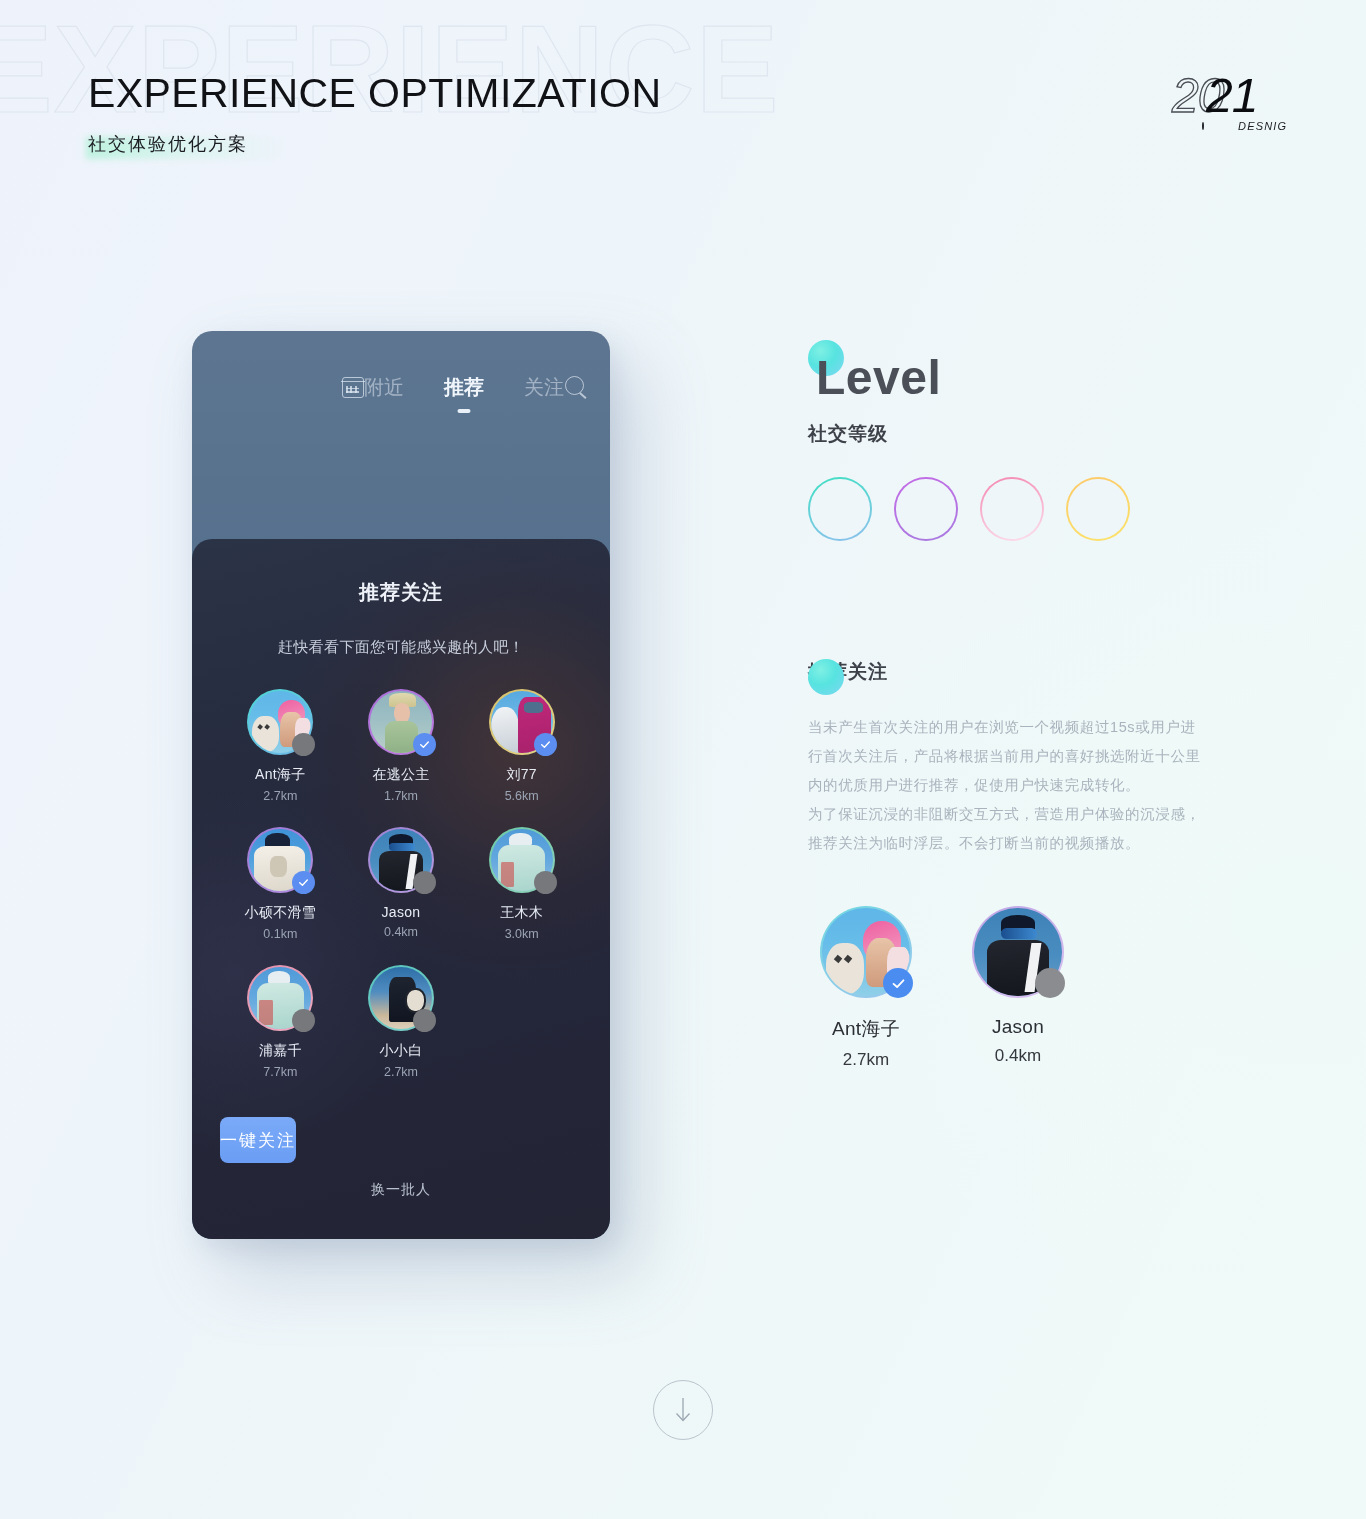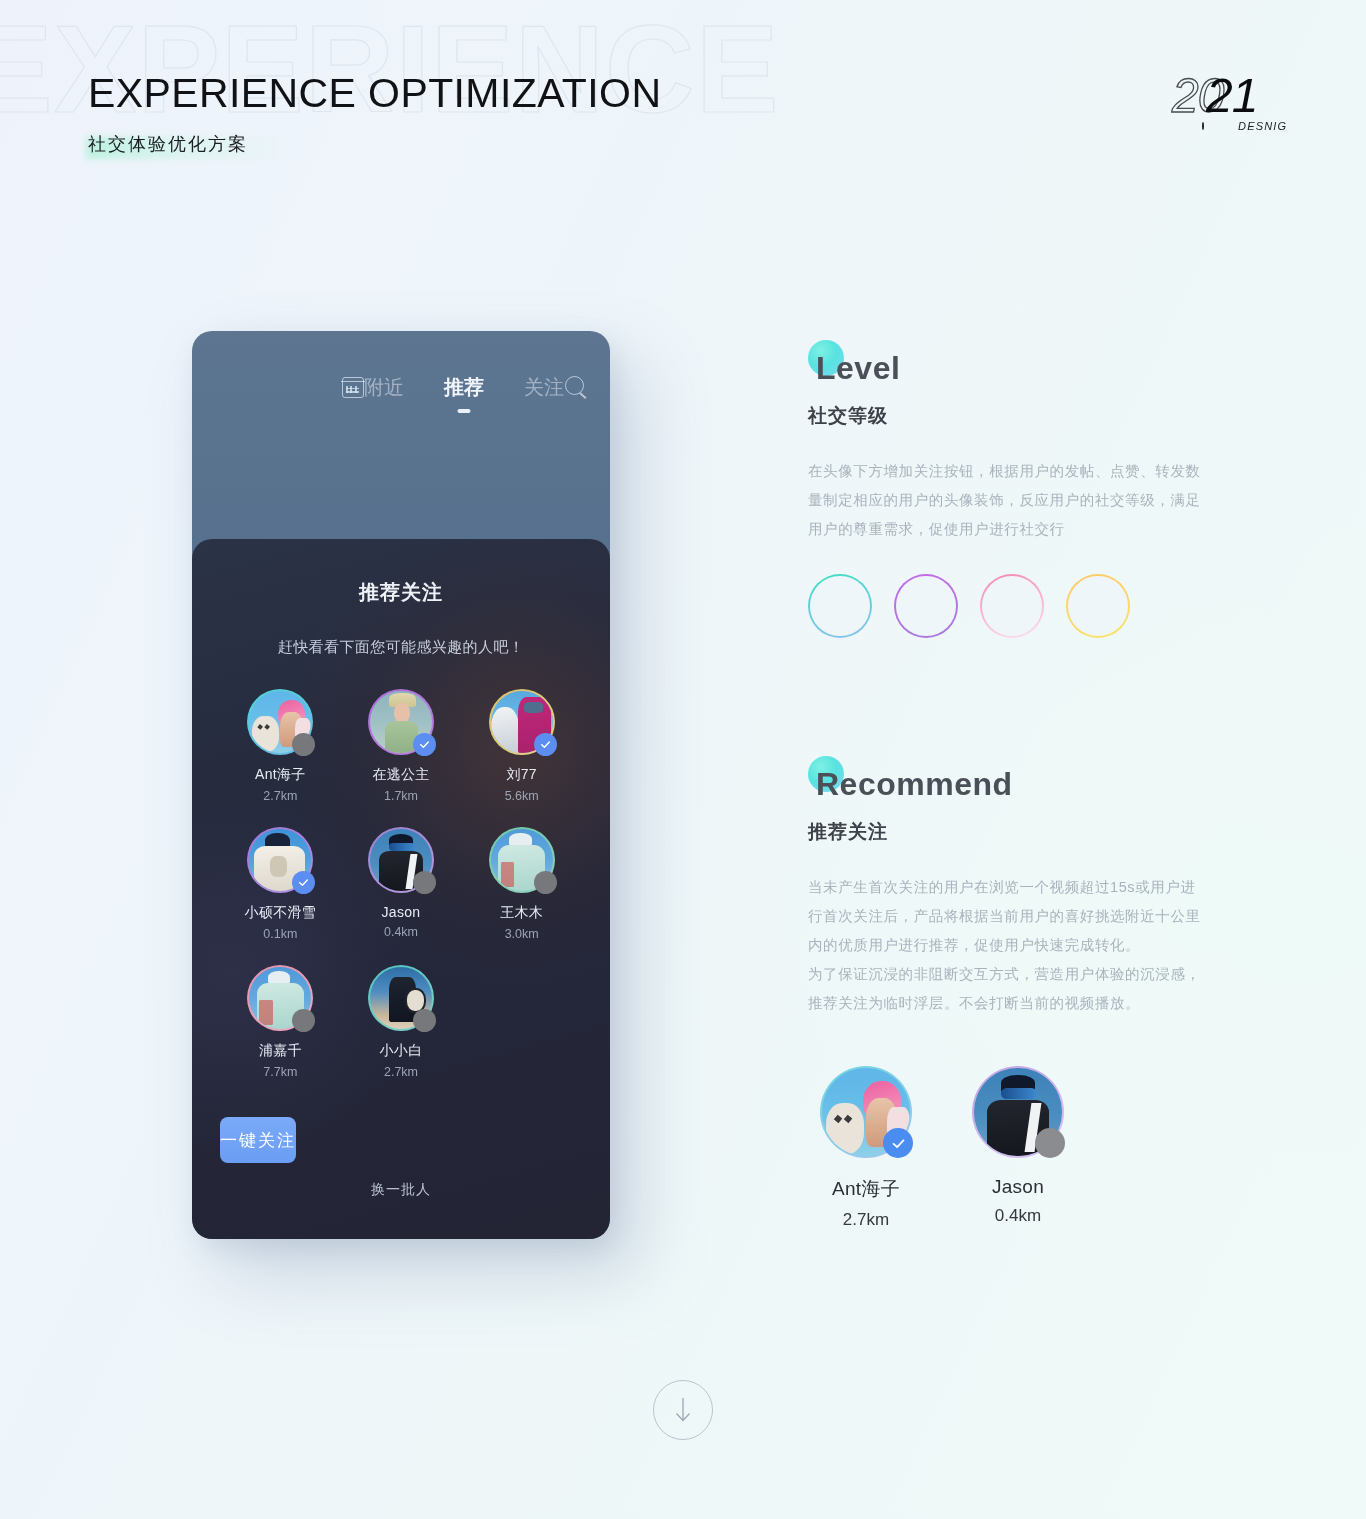--- a/index.html
+++ b/index.html
@@ -178,21 +178,21 @@
 
   
   .right{ position:absolute; left:808px; top:340px; width:400px; }
   .sect{ position:relative; }
   .blob{
     position:absolute; left:0; top:0; width:36px; height:36px; border-radius:50%;
     background:radial-gradient(circle at 35% 30%,#7ff0e4 0%,#57e3e0 45%,#7fd7f2 100%);
     filter:blur(.4px);
   }
   .h-en{
-    position:relative; font-size:32px; font-weight:700; color:#4b4f57;
+    position:relative; font-size:48px; font-weight:700; color:#4b4f57;
     letter-spacing:0.5px; padding-left:8px; padding-top:10px;
   }
   .h-cn{ font-size:19px; font-weight:700; color:#3d4149; margin-top:16px; letter-spacing:1px; }
   .para{
     font-size:14.5px; line-height:29px; color:#a9b3bd; margin-top:28px;
     letter-spacing:.6px;
   }
   .rings{ display:flex; gap:22px; margin-top:30px; }
   .ring-grad{ position:relative; width:64px; height:64px; border-radius:50%; padding:2.4px; }
   .ring-grad > div{ width:100%; height:100%; border-radius:50%; background:#eef6fa; }
@@ -422,21 +422,20 @@
     <div class="refresh">换一批人</div>
   </div>
 </div>
 
 <div class="right">
 
   <div class="sect">
     <span class="blob"></span>
     <div class="h-en">Level</div>
     <div class="h-cn">社交等级</div>
-    <div class="para">在头像下方增加关注按钮，根据用户的发帖、点赞、转发数量制定相应的用户的头像装饰，反应用户的社交等级，满足用户的尊重需求，促使用户进行社交行</div>
     <div class="rings" id="level-rings">
   <div class="ring-grad" style="background:linear-gradient(165deg,#3fe0c3,#8fc0ef)">
           <div></div>
         </div>
 
   <div class="ring-grad" style="background:linear-gradient(165deg,#c46be6,#a87be0)">
           <div></div>
         </div>
 
   <div class="ring-grad" style="background:linear-gradient(165deg,#f586b0,#fbe3ef)">
@@ -444,21 +443,20 @@
         </div>
 
   <div class="ring-grad" style="background:linear-gradient(165deg,#fdc968,#fbe36a)">
           <div></div>
         </div>
 </div>
   </div>
 
   <div class="sect" style="margin-top:118px">
     <span class="blob"></span>
-    <div class="h-en">Recommend</div>
     <div class="h-cn">推荐关注</div>
     <div class="para" style="white-space:pre-line">当未产生首次关注的用户在浏览一个视频超过15s或用户进行首次关注后，产品将根据当前用户的喜好挑选附近十公里内的优质用户进行推荐，促使用户快速完成转化。
 为了保证沉浸的非阻断交互方式，营造用户体验的沉浸感，推荐关注为临时浮层。不会打断当前的视频播放。</div>
     <div class="rec-people" id="rec-people">
   <div class="rp">
     <div class="rp-wrap">
       <div class="rp-ring" style="background:linear-gradient(150deg,#6fd9e0,#9ec6ef)">
         <div class="rp-inner">
                 <div class="ph-sky" style="background:linear-gradient(180deg,#5fb6e8 0%,#66bde9 40%,#8fcfe8 100%);"></div>
                 <div class="ph">

